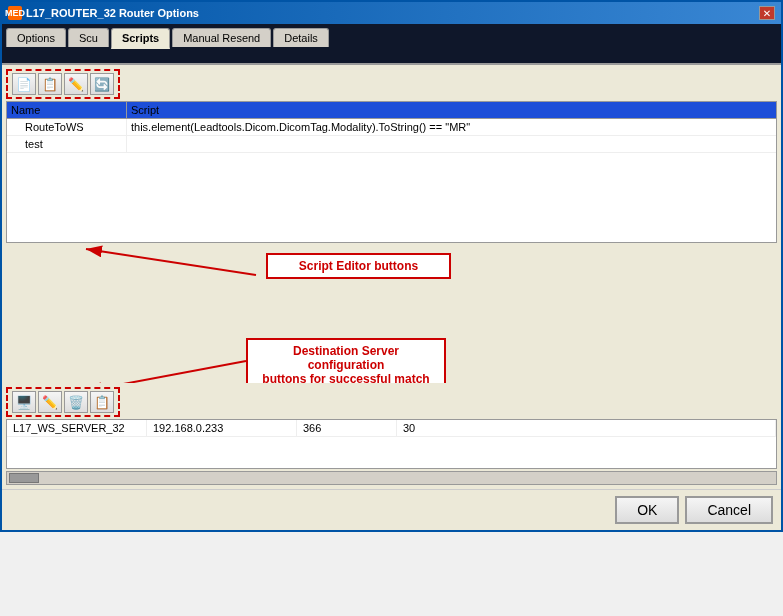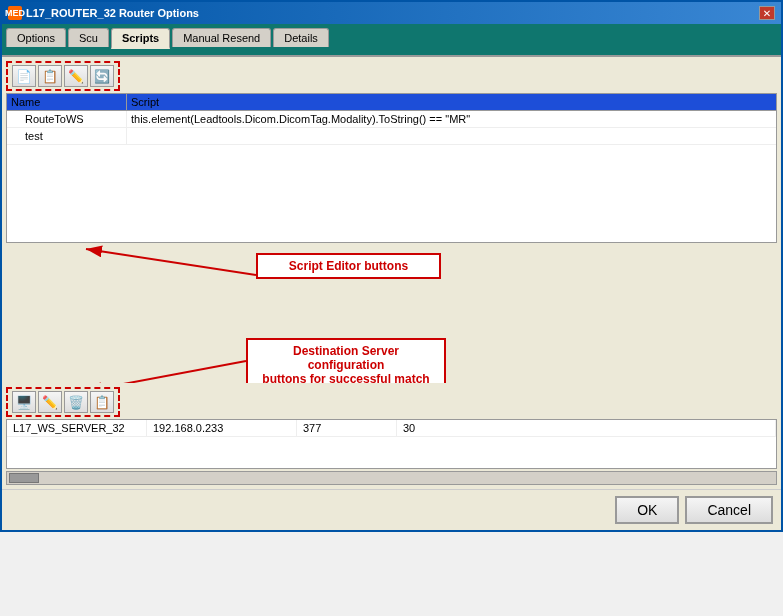--- a/index.html
+++ b/index.html
@@ -56,24 +56,24 @@
       width: 16px;
       height: 14px;
       cursor: pointer;
       display: flex;
       align-items: center;
       justify-content: center;
       font-size: 10px;
       color: white;
     }
     .tabs-bar {
-      background: #0f766e;
+      background: #0f172a;
       display: flex;
       align-items: flex-end;
-      padding: 4px 4px 8px 4px;
+      padding: 4px 4px 16px 4px;
       border-bottom: 2px solid #999;
       flex-shrink: 0;
     }
     .tab {
       padding: 3px 10px;
       border: 1px solid #999;
       border-bottom: none;
       background: #d4d0c8;
       cursor: pointer;
       margin-right: 2px;
@@ -306,21 +306,21 @@
           <div class="cell-script">this.element(Leadtools.Dicom.DicomTag.Modality).ToString() == "MR"</div>
         </div>
         <div class="table-row">
           <div class="cell-name">test</div>
           <div class="cell-script"></div>
         </div>
       </div>
 
       <div class="diagram-area">
 
-        <div class="annotation-box" style="left:250px; top:10px; width:185px;">
+        <div class="annotation-box" style="left:260px; top:10px; width:185px;">
           <span>Script Editor buttons</span>
         </div>
 
         <div class="annotation-box" style="left:240px; top:95px; width:200px;">
           <span style="white-space:pre-line;">Destination Server configuration
 buttons for successful match</span>
         </div>
 
         <svg class="arrows" xmlns="http://www.w3.org/2000/svg">
 
@@ -344,21 +344,21 @@
         <button class="toolbar-btn" title="Edit">✏️</button>
         <button class="toolbar-btn" title="Delete">🗑️</button>
         <button class="toolbar-btn" title="Properties">📋</button>
       </div>
 
 
       <div class="dest-table-body">
         <div class="dest-table-row">
           <div class="dest-cell dest-cell-ae">L17_WS_SERVER_32</div>
           <div class="dest-cell dest-cell-ip">192.168.0.233</div>
-          <div class="dest-cell dest-cell-port">377</div>
+          <div class="dest-cell dest-cell-port">366</div>
           <div class="dest-cell dest-cell-timeout">30</div>
         </div>
       </div>
 
       <div class="scrollbar-area">
         <div class="scrollbar-thumb"></div>
       </div>
     </div>
 
   </div>

